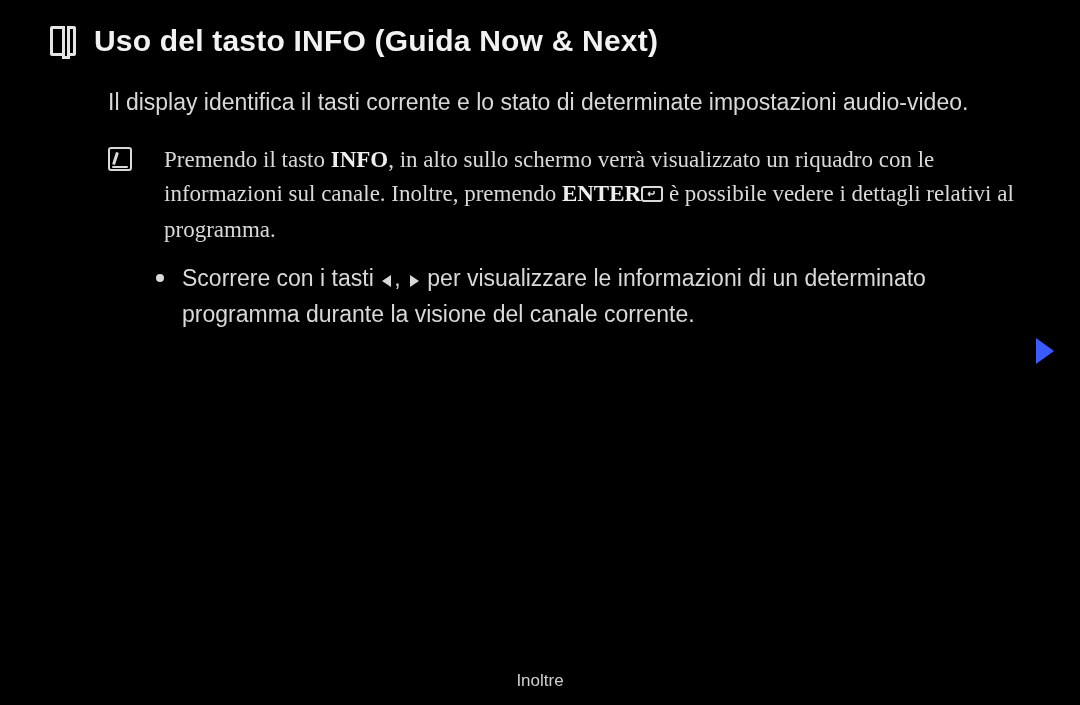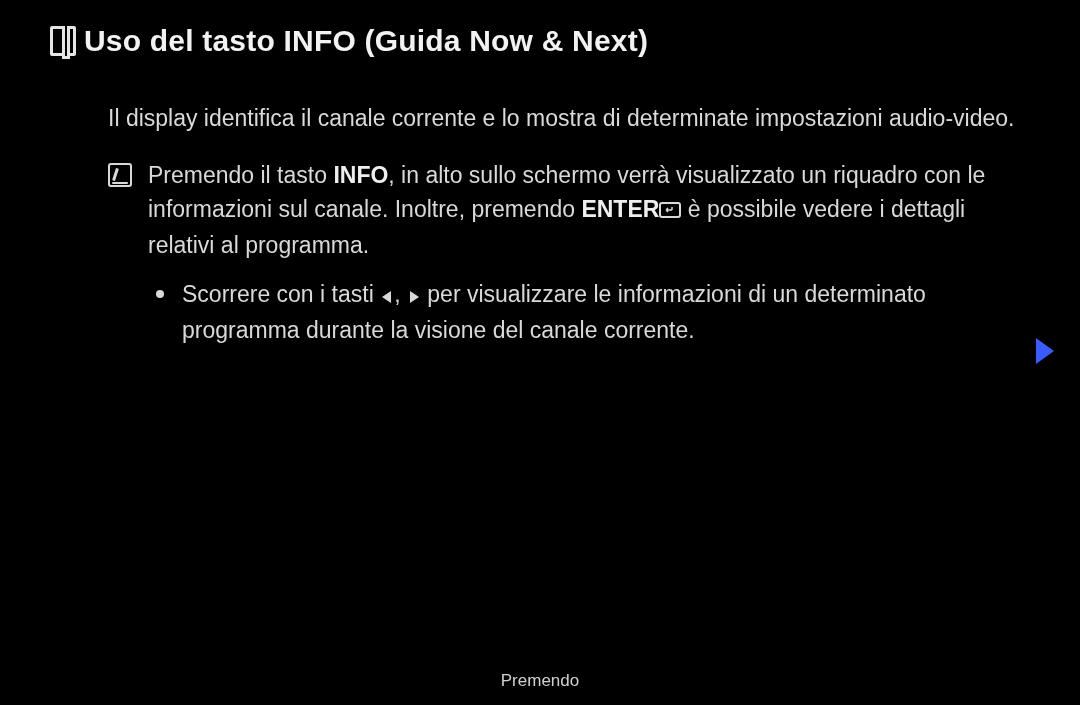--- a/index.html
+++ b/index.html
@@ -15,22 +15,22 @@
     height: 705px;
     position: relative;
     overflow: hidden;
   }
   .page {
     padding: 24px 60px 0 50px;
   }
   .title-row {
     display: flex;
     align-items: center;
-    gap: 8px;
-    margin-bottom: 44px;
+    gap: 18px;
+    margin-bottom: 28px;
   }
   .bookmark-icon {
     width: 26px;
     height: 30px;
     border: 3px solid #e5e5e5;
     border-radius: 2px;
     position: relative;
     flex-shrink: 0;
   }
   .bookmark-icon::after {
@@ -57,22 +57,23 @@
   }
   .para {
     font-size: 23px;
     line-height: 1.45;
     color: #d9d9d9;
     margin-bottom: 2px;
     font-weight: 300;
   }
   .note-block {
     display: flex;
-    gap: 16px;
+    gap: 32px;
     margin-top: 24px;
+    font-family: Liberation Serif, serif;
   }
   .note-icon {
     width: 24px;
     height: 24px;
     flex-shrink: 0;
     border: 2px solid #d9d9d9;
     border-radius: 3px;
     position: relative;
     margin-top: 4px;
   }
@@ -156,21 +157,21 @@
 </head>
 <body>
 
 <div class="page">
   <div class="title-row">
     <div class="bookmark-icon"></div>
     <div class="title">Uso del tasto INFO (Guida Now &amp; Next)</div>
   </div>
 
   <div class="body">
-    <p class="para">Il display identifica il canale corrente e lo mostra di determinate impostazioni audio-video.</p>
+    <p class="para">Il display identifica il tasti corrente e lo stato di determinate impostazioni audio-video.</p>
 
     <div class="note-block">
       <div class="note-icon"></div>
       <div class="note-text">
         <span>Premendo il tasto </span><span class="bold">INFO</span><span>, in alto sullo schermo verrà visualizzato un riquadro con le informazioni sul canale. Inoltre, premendo </span><span class="bold">ENTER</span><span class="enter-icon"><svg width="22" height="18" viewBox="0 0 22 18">
               <rect x="1" y="1" width="20" height="14" rx="2" fill="none" stroke="#d9d9d9" stroke-width="2"></rect>
               <path d="M7 8 L13 8 M13 5 L13 8 M7 8 L9 6 M7 8 L9 10" stroke="#d9d9d9" stroke-width="1.5" fill="none"></path>
             </svg></span><span> è possibile vedere i dettagli relativi al programma.</span>
       </div>
     </div>
@@ -186,13 +187,13 @@
     </ul>
   </div>
 </div>
 
 <div class="nav-arrow">
   <svg width="22" height="30" viewBox="0 0 22 30">
       <polygon points="2,2 2,28 20,15" fill="#3a5cff"></polygon>
     </svg>
 </div>
 
-<div class="footer">Premendo</div>
+<div class="footer">Inoltre</div>
 
 </body></html>

